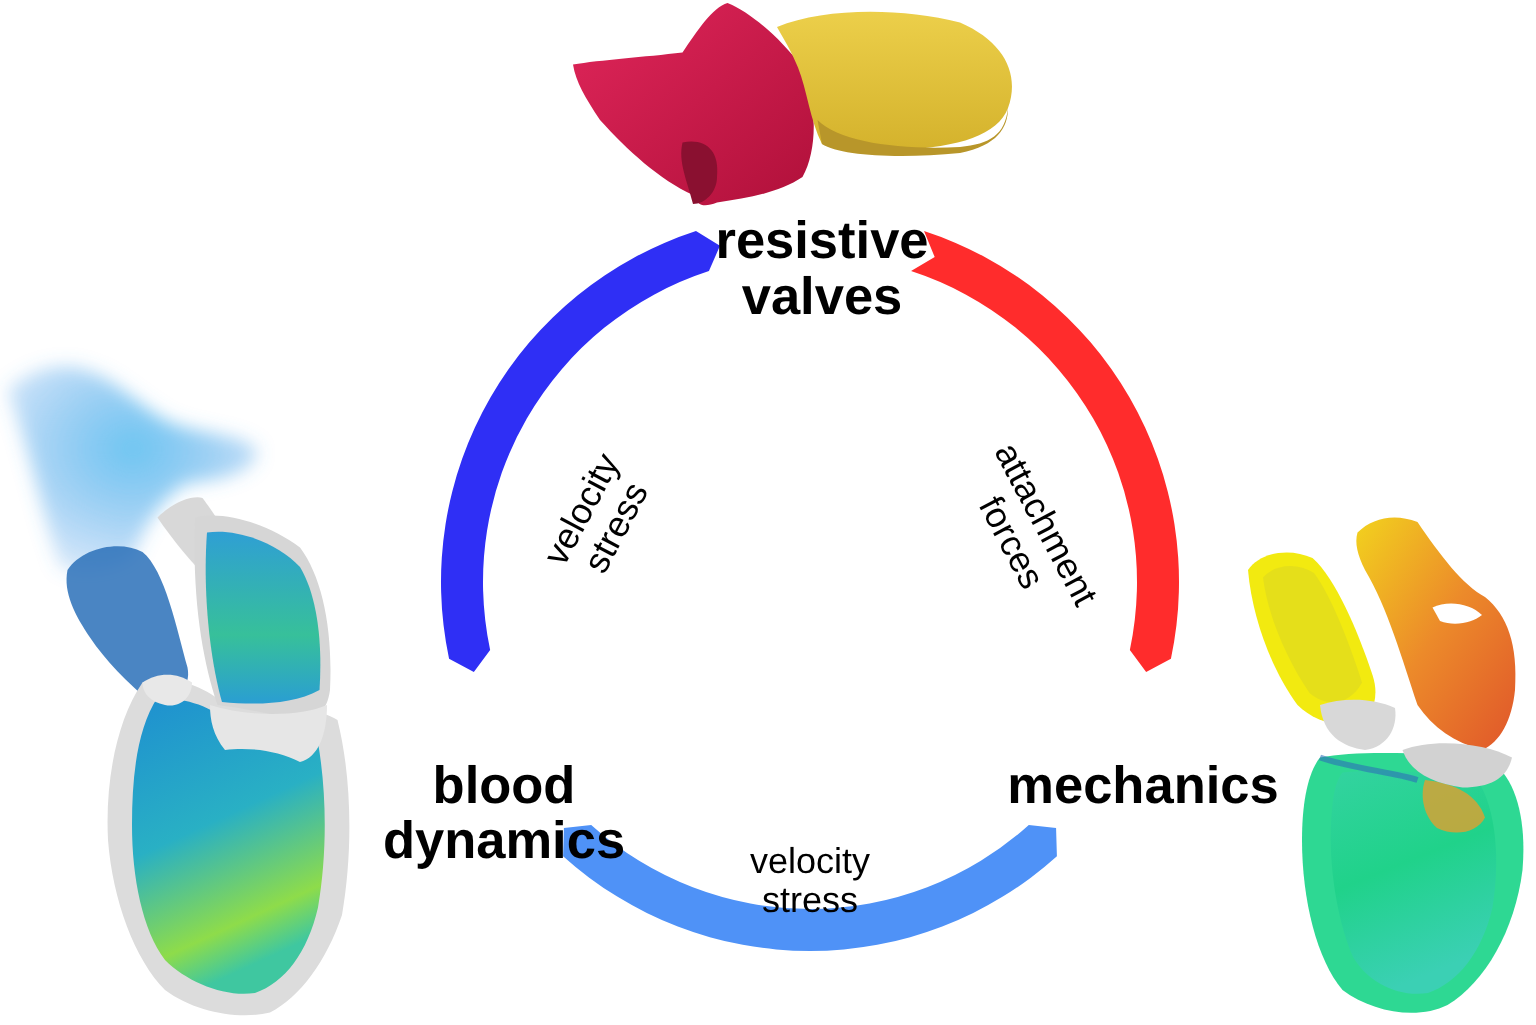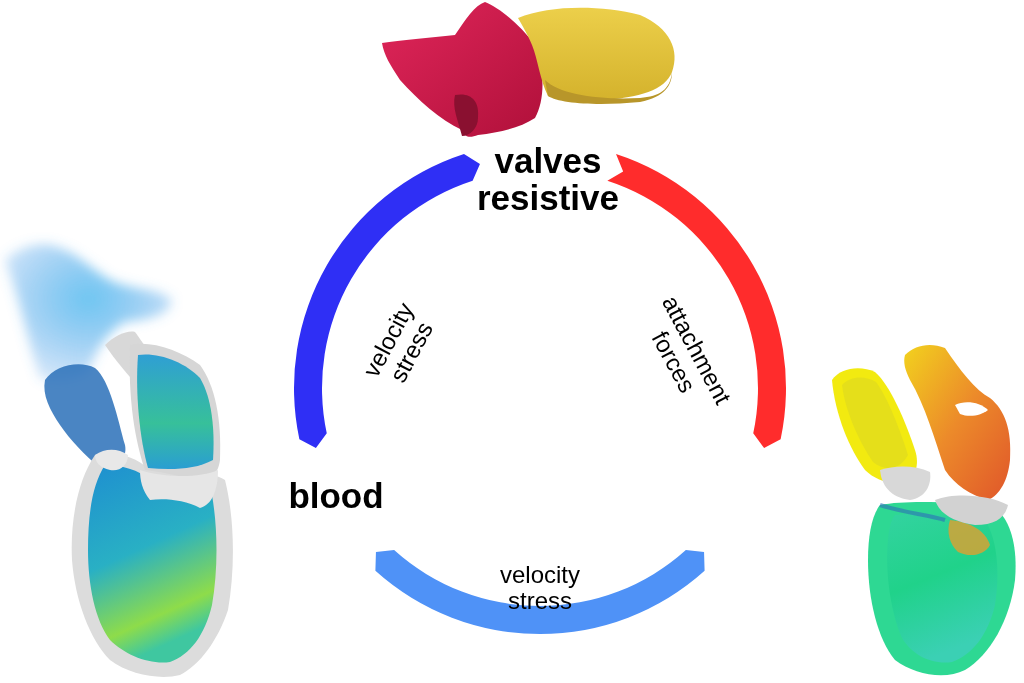--- a/index.html
+++ b/index.html
@@ -86,27 +86,29 @@
   </g>
 
   <g>
     <path id="arc-blue" d="M299.3756902194838,439.14627594116877 A246,246 0 0 1 463.9818193837629,154.04009699139223 L479.9539815362152,163.90520830093615 L472.63429522626143,180.66967944765653 A218,218 0 0 0 326.7638230400304,433.3247485982715 L315.9052083009362,448.0460184637849 Z" fill="#2f2ff5"></path>
     <path id="arc-red" d="M616.018180616237,154.0400969913922 A246,246 0 0 1 780.6243097805162,439.1462759411686 L764.0947916990639,448.0460184637847 L753.2361769599697,433.32474859827136 A218,218 0 0 0 607.3657047737385,180.6696794476565 L623.1413642945095,171.40934105264913 Z" fill="#ff2c2c"></path>
     <path id="arc-lightblue" d="M704.6061291642791,570.813627067439 A246,246 0 0 1 375.39387083572086,570.813627067439 L375.951226764721,552.048773235279 L394.1295278137689,550.0055719540719 A218,218 0 0 0 685.8704721862312,550.0055719540719 L704.048773235279,552.048773235279 Z" fill="#4f92f7"></path>
   </g>
 </svg>
 
 <div class="node-label" style="left:448px;top:142px;width:200px;">
+  <span>resistive</span>
   <span>valves</span>
-  <span>resistive</span>
 </div>
-<div class="node-label" style="left:236px;top:477px;width:200px;">
+<div class="node-label" style="left:236px;top:505px;width:200px;">
   <span>blood</span>
+  <span>dynamics</span>
 </div>
 <div class="node-label" style="left:660px;top:505px;width:204px;">
+  <span>mechanics</span>
 </div>
 
 <div class="edge-label" style="left:340px;top:320px;width:120px;transform:rotate(-62deg);">
   <span>velocity</span>
   <span>stress</span>
 </div>
 <div class="edge-label" style="left:610px;top:330px;width:150px;transform:rotate(62deg);">
   <span>attachment</span>
   <span>forces</span>
 </div>

